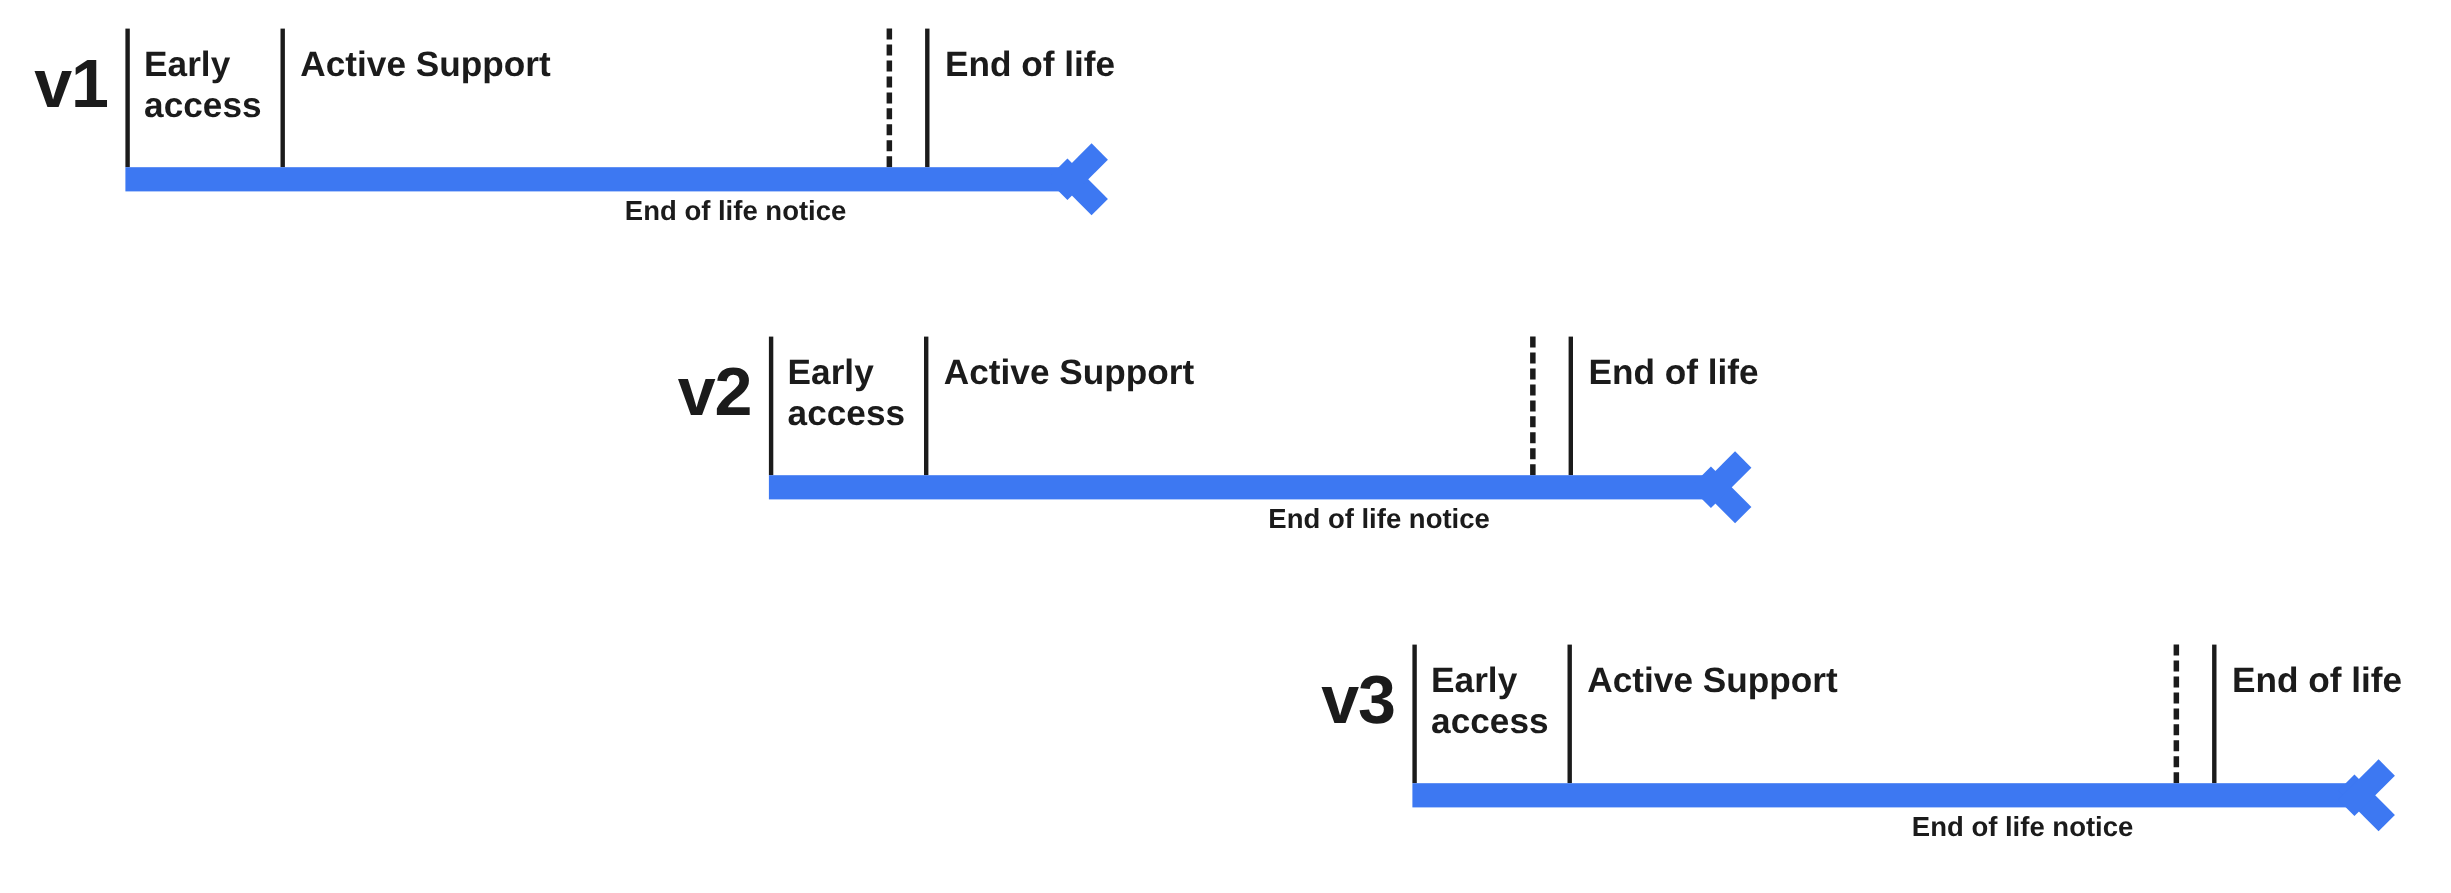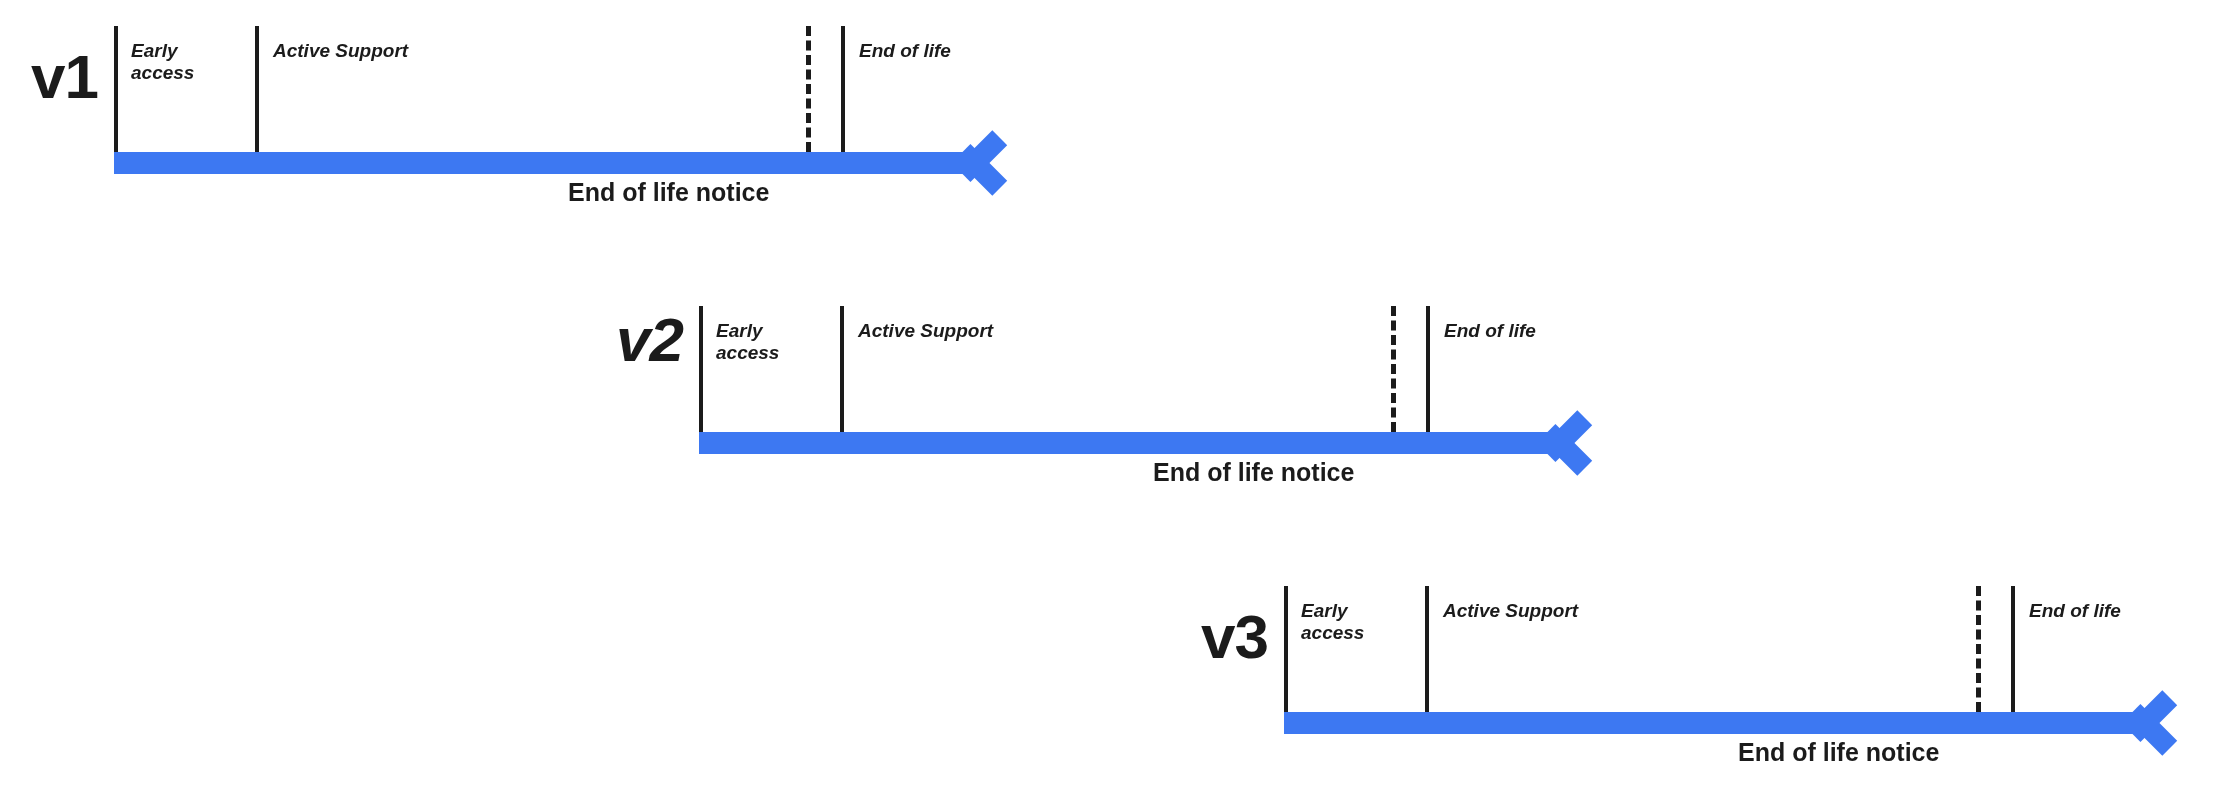--- a/index.html
+++ b/index.html
@@ -75,26 +75,25 @@
   
   .divider-dashed {
     position: absolute;
     width: 0;
     border-left: 5px dashed #1b1b1b;
   }
 
   
   .phase-label {
     position: absolute;
-    font-size: 19px;
+    font-size: 32px;
     font-weight: 700;
     color: #1b1b1b;
     line-height: 1.16;
     white-space: pre-line;
-    font-style: italic;
   }
   .phase-label.nowrap {
     white-space: nowrap;
   }
 
   
   .notice-label {
     position: absolute;
     font-size: 25px;
     font-weight: 700;
@@ -126,21 +125,21 @@
     <div class="arrow-head" style="left:963px; top:132px;">
       <span class="ah-top"></span>
       <span class="ah-bot"></span>
     </div>
 
     <div class="notice-label" style="left:568px; top:180px;">End of life notice</div>
   </div>
 
   <div class="timeline" style="left:585px; top:280px;">
 
-    <div class="version-label" style="left:0px; top:29px; width:98px;font-style:italic;">v2</div>
+    <div class="version-label" style="left:0px; top:46px; width:98px;">v2</div>
 
     <div class="divider" style="left:114px; top:26px; height:126px;"></div>
     <div class="divider" style="left:255px; top:26px; height:126px;"></div>
     <div class="divider-dashed" style="left:806px; top:26px; height:126px;"></div>
     <div class="divider" style="left:841px; top:26px; height:126px;"></div>
 
     <div class="phase-label" style="left:131px; top:40px;">Early
 access</div>
     <div class="phase-label nowrap" style="left:273px; top:40px;">Active Support</div>
     <div class="phase-label nowrap" style="left:859px; top:40px;">End of life</div>

